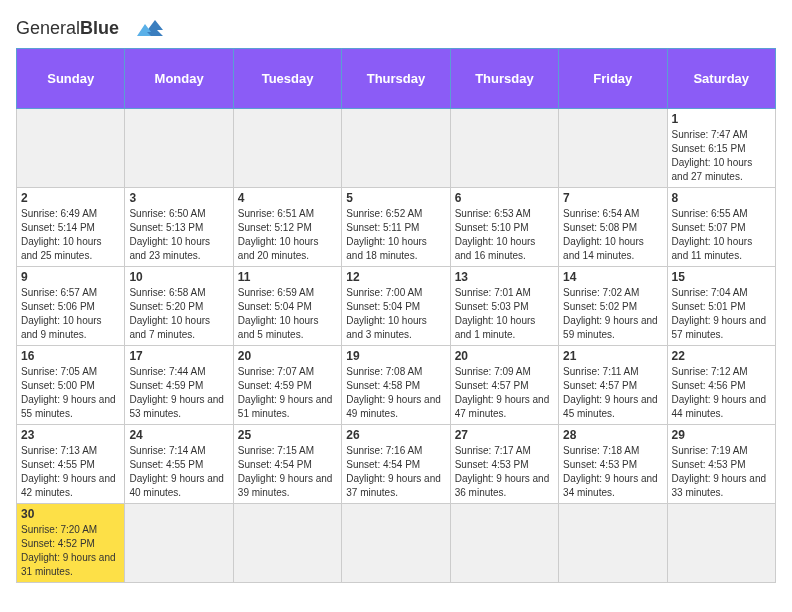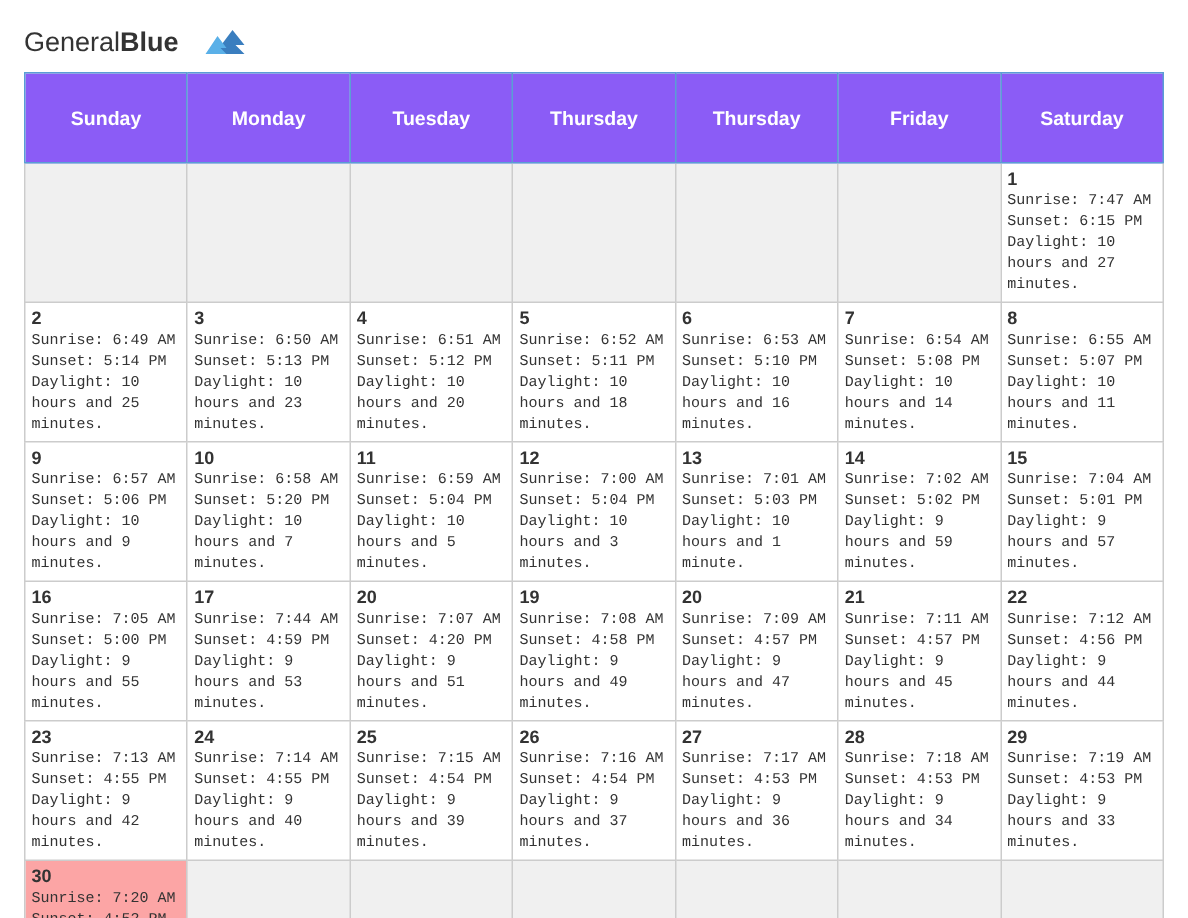--- a/index.html
+++ b/index.html
@@ -73,24 +73,23 @@
     .day-number {
       font-size: 12px;
       font-weight: bold;
       display: block;
       margin-bottom: 2px;
     }
     .day-info {
       font-size: 10px;
       line-height: 1.4;
       color: #333;
-      font-family: Liberation Mono, monospace;
     }
     .last-row td {
-      background: #fca5a5;
+      background: #fde047;
     }
   </style>
 </head>
 <body>
 
 <div class="header-area">
   <div class="logo">
     <div style="display:flex;align-items:center;gap:16px;">
       <span class="logo-text">General<span>Blue</span></span>
       <svg width="30" height="24" viewBox="0 0 30 24">
@@ -229,21 +228,21 @@
         </td>
         <td>
           <span class="day-number">17</span>
           <div class="day-info">Sunrise: 7:44 AM
 Sunset: 4:59 PM
 Daylight: 9 hours and 53 minutes.</div>
         </td>
         <td>
           <span class="day-number">20</span>
           <div class="day-info">Sunrise: 7:07 AM
-Sunset: 4:20 PM
+Sunset: 4:59 PM
 Daylight: 9 hours and 51 minutes.</div>
         </td>
         <td>
           <span class="day-number">19</span>
           <div class="day-info">Sunrise: 7:08 AM
 Sunset: 4:58 PM
 Daylight: 9 hours and 49 minutes.</div>
         </td>
         <td>
           <span class="day-number">20</span>

